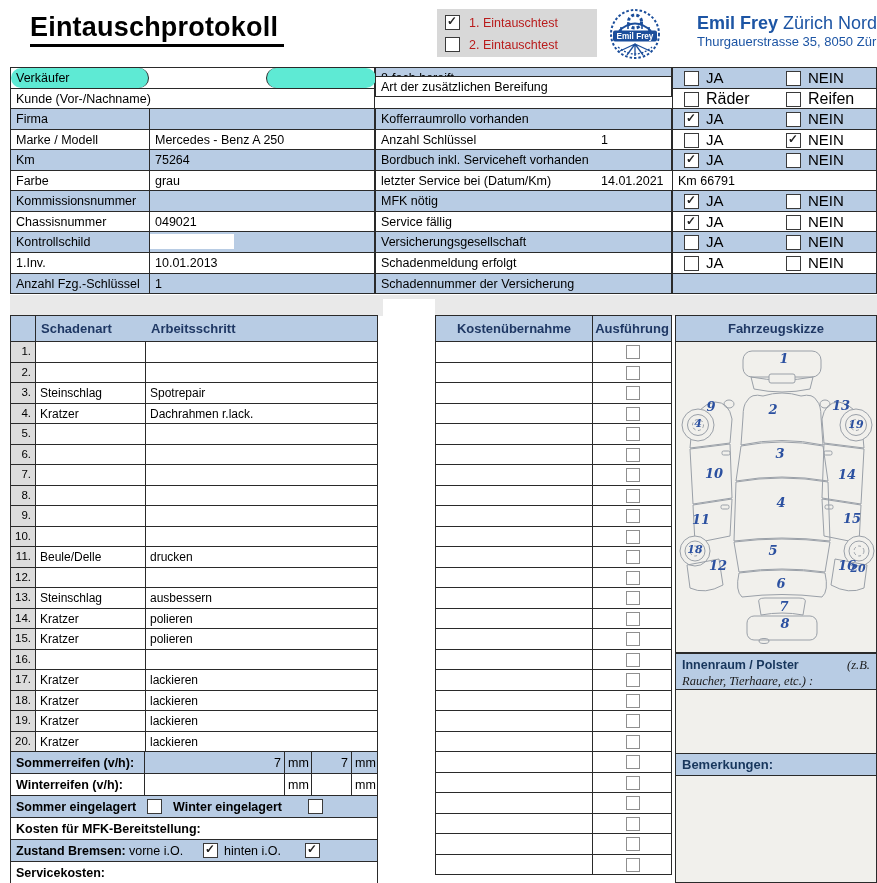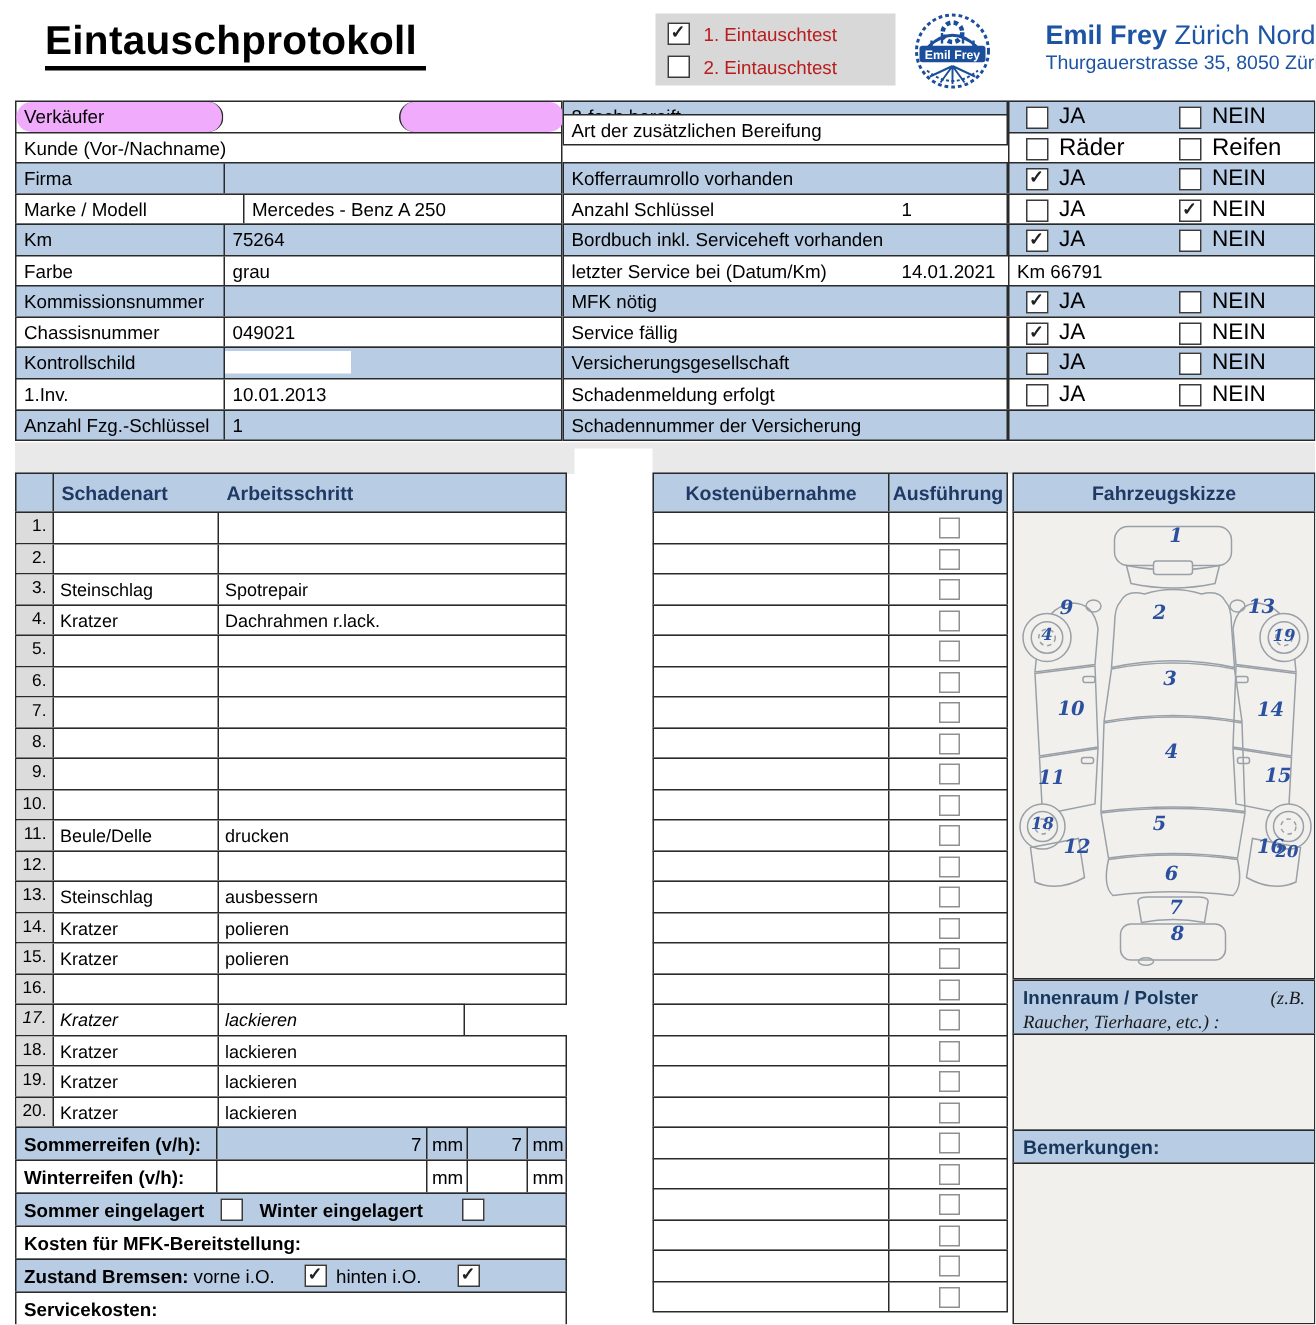--- a/index.html
+++ b/index.html
@@ -12,21 +12,21 @@
   .test-item{position:absolute;left:0;width:100%;height:22px;}
   .test-item .cb{left:8px;top:4px;}
   .test-item .t-lbl{position:absolute;left:32px;top:5px;font-size:12.5px;color:#b91c1c;}
   .brand-name{position:absolute;left:697px;top:13px;font-size:18px;color:#1d55a4;white-space:nowrap;}
   .brand-name b{font-weight:bold;}
   .brand-addr{position:absolute;left:697px;top:34px;font-size:13px;color:#1d55a4;white-space:nowrap;}
   .gray-band{position:absolute;left:10px;top:295px;width:867px;height:21px;background:#e9e9e9;}
   .white-patch{position:absolute;left:383px;top:299px;width:52px;height:45px;background:#fff;}
   .row{position:absolute;box-sizing:border-box;border:1px solid #2a2a2a;background:#fff;}
   .row.blue{background:#b8cce4;}
-  .blue-bg{background:#f0abfc;border-radius:10px;}
+  .blue-bg{background:#5eead4;border-radius:10px;}
   .icell{position:absolute;top:0;bottom:0;box-sizing:border-box;}
   .lbl{position:absolute;left:5px;top:3px;font-size:12.5px;white-space:nowrap;color:#000;}
   .val{position:absolute;left:5px;top:3px;font-size:12.5px;white-space:nowrap;color:#000;}
   .cond-val{position:absolute;left:225px;top:3px;font-size:12.5px;color:#000;}
   .yn-lbl{position:absolute;top:1px;font-size:15px;color:#000;}
   .yn-lbl.large{font-size:16px;}
   .cb{position:absolute;width:15px;height:15px;background:#fff;border:1px solid #3a3a3a;box-sizing:border-box;}
   .cb.gray{border-color:#8f8f8f;width:14px;height:14px;}
   .cb .tick{position:absolute;left:1px;top:-2px;font-size:12px;color:#222;font-weight:bold;}
   .hdr-row{position:absolute;box-sizing:border-box;border:1px solid #2a2a2a;background:#b8cce4;}
@@ -108,21 +108,21 @@
         <span class="lbl">Kunde (Vor-/Nachname)</span>
       </div>
       <div class="row blue" style="left: 10px; top: 108px; width: 365px; height: 22px;">
         <span class="lbl">Firma</span>
         <div class="icell" style="left: 138px; right: 0px; border-left: 1px solid rgb(42, 42, 42);">
           <span class="val"></span>
         </div>
       </div>
       <div class="row" style="left: 10px; top: 129px; width: 365px; height: 21px;">
         <span class="lbl">Marke / Modell</span>
-        <div class="icell" style="left: 151px; right: 0px; border-left: 1px solid rgb(42, 42, 42); text-align: right;">
+        <div class="icell" style="left: 138px; right: 0px; border-left: 1px solid rgb(42, 42, 42); text-align: right;">
           <span class="val">Mercedes - Benz A 250</span>
         </div>
       </div>
       <div class="row blue" style="left: 10px; top: 149px; width: 365px; height: 22px;">
         <span class="lbl">Km</span>
         <div class="icell" style="left: 138px; right: 0px; border-left: 1px solid rgb(42, 42, 42);">
           <span class="val">75264</span>
         </div>
       </div>
       <div class="row" style="left: 10px; top: 170px; width: 365px; height: 21px;">
@@ -350,21 +350,21 @@
       <div class="row" style="left: 10px; top: 628px; width: 368px; height: 22px;">
         <div class="numc">15.</div>
         <div class="dmg-type">Kratzer</div>
         <div class="dmg-step">polieren</div>
       </div>
       <div class="row" style="left: 10px; top: 649px; width: 368px; height: 21px;">
         <div class="numc">16.</div>
         <div class="dmg-type"></div>
         <div class="dmg-step"></div>
       </div>
-      <div class="row" style="left: 10px; top: 669px; width: 300px; height: 22px; font-style: italic;">
+      <div class="row" style="left: 10px; top: 669px; width: 368px; height: 22px;">
         <div class="numc">17.</div>
         <div class="dmg-type">Kratzer</div>
         <div class="dmg-step">lackieren</div>
       </div>
       <div class="row" style="left: 10px; top: 690px; width: 368px; height: 21px;">
         <div class="numc">18.</div>
         <div class="dmg-type">Kratzer</div>
         <div class="dmg-step">lackieren</div>
       </div>
       <div class="row" style="left: 10px; top: 710px; width: 368px; height: 22px;">

